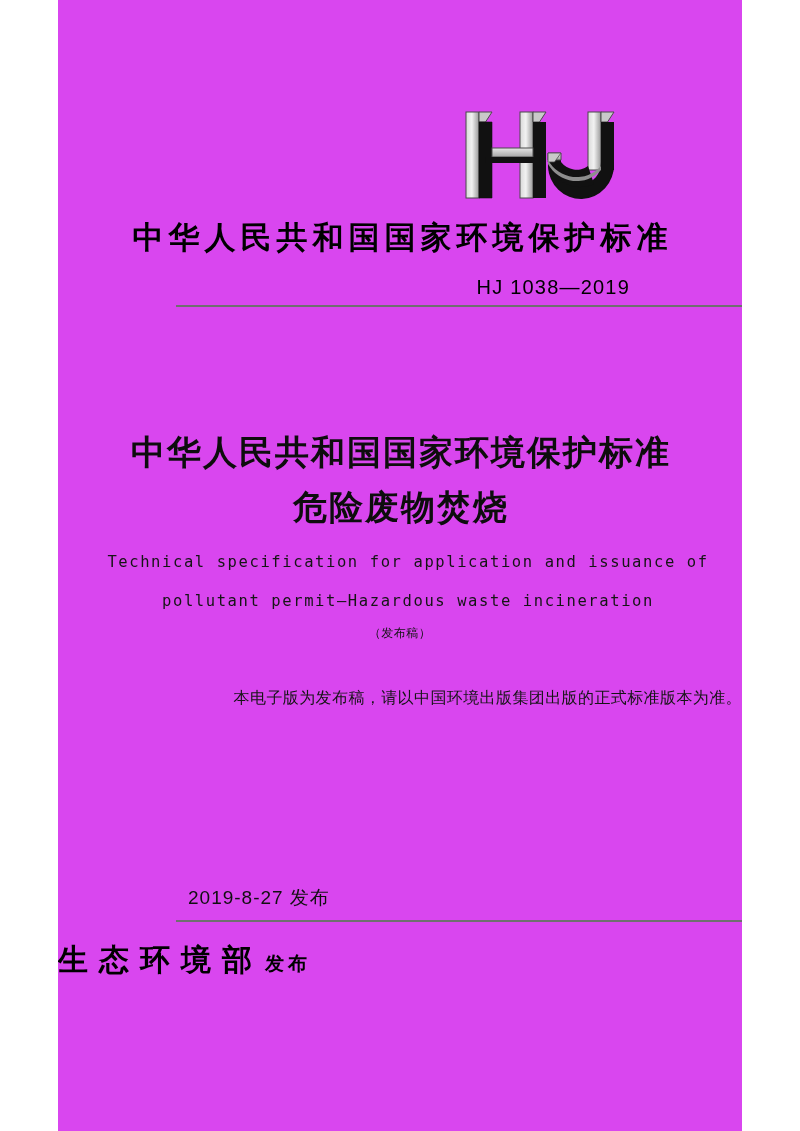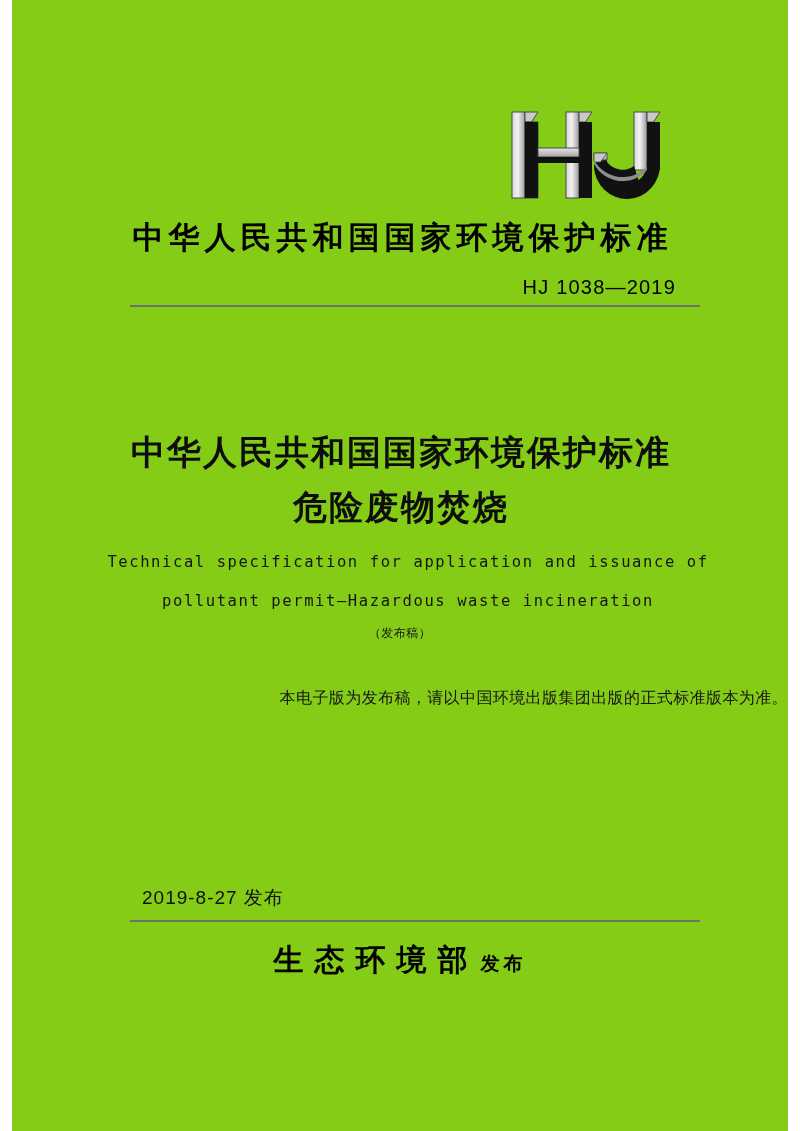--- a/index.html
+++ b/index.html
@@ -6,24 +6,24 @@
     margin: 0;
     padding: 0;
     background: #ffffff;
   }
   body {
     font-family: "Liberation Sans", "DejaVu Sans", sans-serif;
     color: #111111;
   }
   .page {
     position: relative;
-    width: 776px;
+    width: 684px;
     height: 1131px;
     margin: 0 auto;
-    background: #84cc16;
+    background: #d946ef;
     overflow: hidden;
   }
 
   
   .emblem {
     position: absolute;
     left: 0;
     right: 112px;
     top: 104px;
     height: 96px;
@@ -140,21 +140,20 @@
     margin-left: 6px;
     letter-spacing: 1px;
   }
 
   
   .issuer {
     position: absolute;
     left: 0;
     right: 0;
     top: 940px;
-    text-align: center;
     color: #000000;
     white-space: nowrap;
   }
   .issuer .org {
     font-size: 30px;
     font-weight: bold;
     letter-spacing: 11px;
     text-indent: 11px;
   }
   .issuer .verb {

